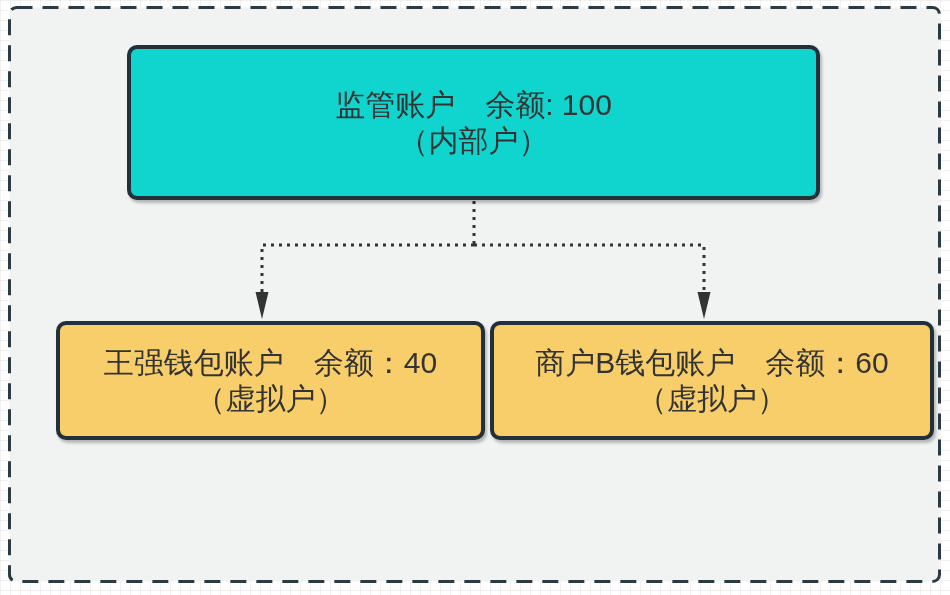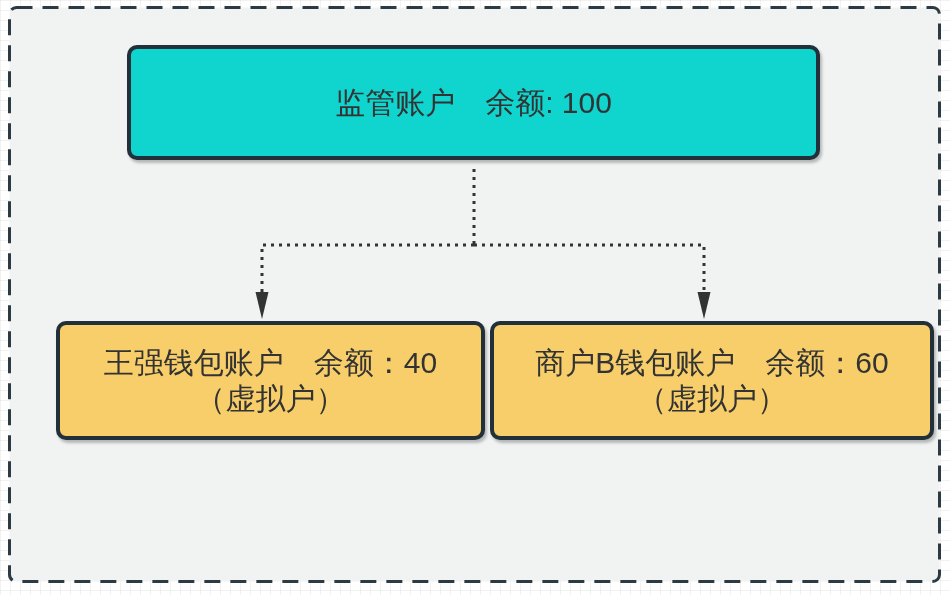--- a/index.html
+++ b/index.html
@@ -56,21 +56,21 @@
     align-items: center;
     justify-content: center;
     text-align: center;
     color: var(--node-text, #333333);
     font-size: 30px;
     line-height: 36px;
     box-shadow: 2px 3px 3px rgba(0,0,0,0.25);
     cursor: default;
   }
   .node-supervision {
-    left: 127px; top: 45px; width: 693px; height: 115px;
+    left: 127px; top: 45px; width: 693px; height: 155px;
     background: var(--supervision-fill, #10d4ce);
   }
   .node-wang {
     left: 48px; top: 321px; width: 429px; height: 119px;
     background: var(--wallet-fill, #f7ce69);
     margin-left: 8px;
   }
   .node-merchant {
     left: 490px; top: 321px; width: 444px; height: 119px;
     background: var(--wallet-fill, #f7ce69);
@@ -91,20 +91,21 @@
     <path class="connector" d="M474,169 V245"></path>
     <path class="connector" d="M474,245 H262 V292"></path>
     <path class="connector" d="M474,245 H704 V292"></path>
 
     <polygon class="arrowhead" points="255.5,292 268.5,292 262,319"></polygon>
     <polygon class="arrowhead" points="697.5,292 710.5,292 704,319"></polygon>
   </svg>
 
   <div class="node node-supervision">
     <div class="node-line1">监管账户　余额: 100</div>
+    <div class="node-line2">（内部户）</div>
   </div>
 
   <div class="node node-wang">
     <div class="node-line1">王强钱包账户　余额：40</div>
     <div class="node-line2">（虚拟户）</div>
   </div>
 
   <div class="node node-merchant">
     <div class="node-line1">商户B钱包账户　余额：60</div>
     <div class="node-line2">（虚拟户）</div>

